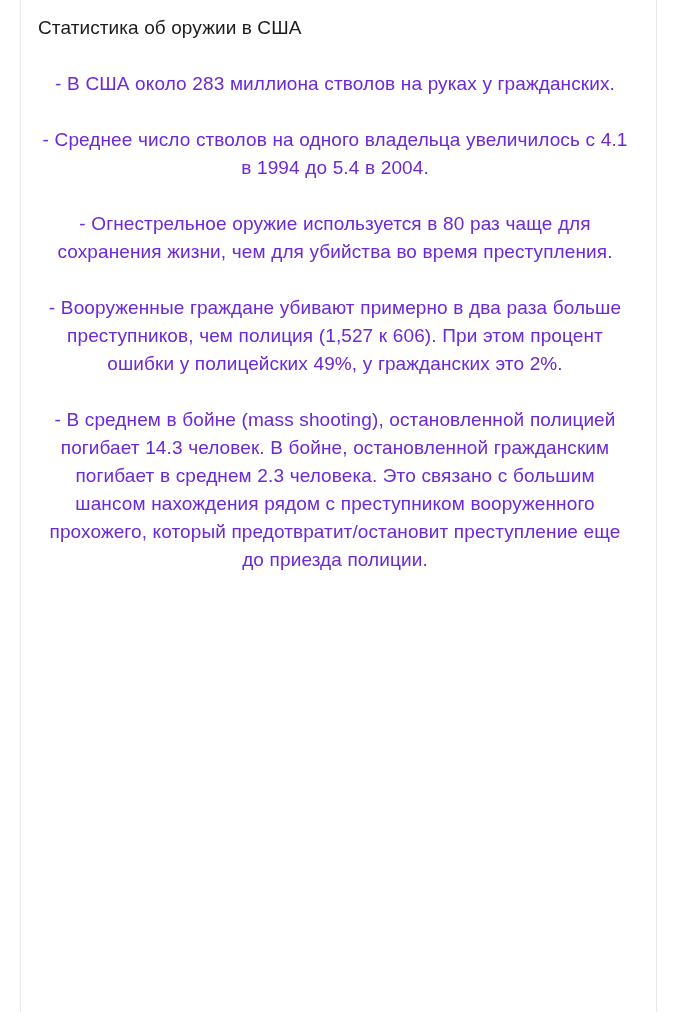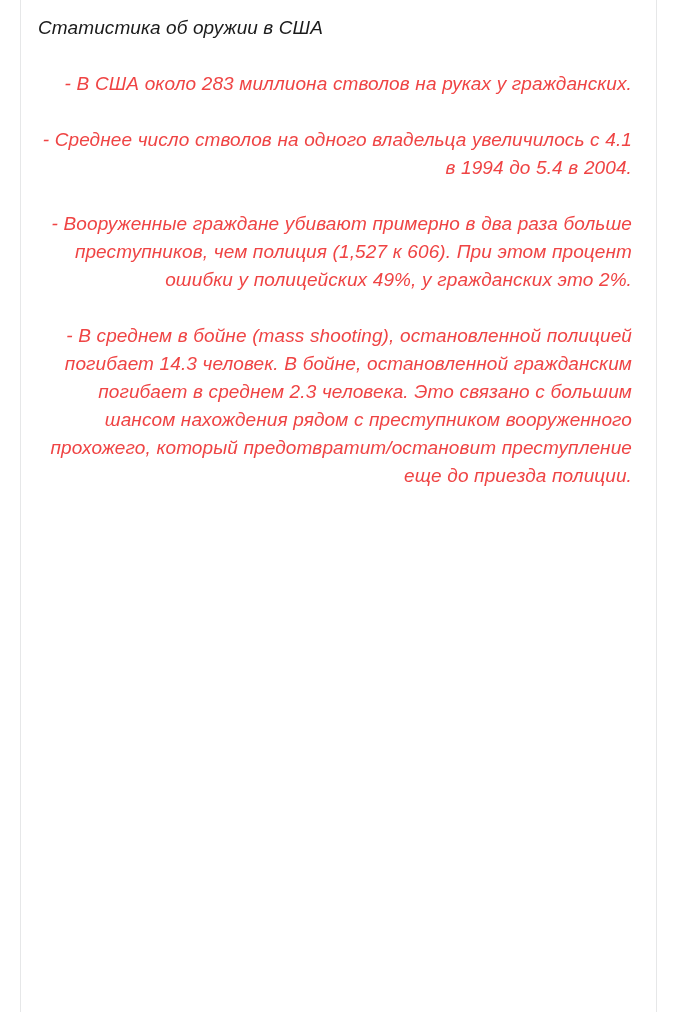--- a/index.html
+++ b/index.html
@@ -18,21 +18,20 @@
     -webkit-font-smoothing: antialiased;
   }
 
   
   .page {
     position: relative;
     box-sizing: border-box;
     width: 675px;
     height: 1024px;
     background: #ffffff;
-    font-style: italic;
   }
 
   .rule {
     position: absolute;
     top: 0;
     width: 1px;
     height: 1012px;
     background: #e6e7e8;
   }
   .rule-left  { left: 20px; }
@@ -58,24 +57,24 @@
     color: #1b1b1b;
     white-space: nowrap;
   }
 
   .para {
     margin: 0;
     font-size: 19px;
     font-weight: 400;
     line-height: 28px;
     letter-spacing: 0.1px;
-    color: #ef4444;
+    color: #6d28d9;
     
     padding-top: 28px;
-    text-align: right;
+    text-align: center;
     word-spacing: 0.2px;
   }
 </style>
 </head>
 <body>
 
 <div class="page">
 
   <div class="rule rule-left"></div>
   <div class="rule rule-right"></div>
@@ -84,19 +83,20 @@
 
     <h1 class="doc-title">Статистика об оружии в США</h1>
 
     <p class="para">- В США около 283 миллиона стволов на руках у гражданских.</p>
 
 
 
     <p class="para">- Среднее число стволов на одного владельца увеличилось с 4.1 в 1994 до 5.4 в 2004.</p>
 
 
+    <p class="para">- Огнестрельное оружие используется в 80 раз чаще для сохранения жизни, чем для убийства во время преступления.</p>
 
     <p class="para">- Вооруженные граждане убивают примерно в два раза больше преступников, чем полиция (1,527 к 606). При этом процент ошибки у полицейских 49%, у гражданских это 2%.</p>
 
     <p class="para">- В среднем в бойне (mass shooting), остановленной полицией погибает 14.3 человек. В бойне, остановленной гражданским погибает в среднем 2.3 человека. Это связано с большим шансом нахождения рядом с преступником вооруженного прохожего, который предотвратит/остановит преступление еще до приезда полиции.</p>
 
   </div>
 </div>
 
 </body></html>

